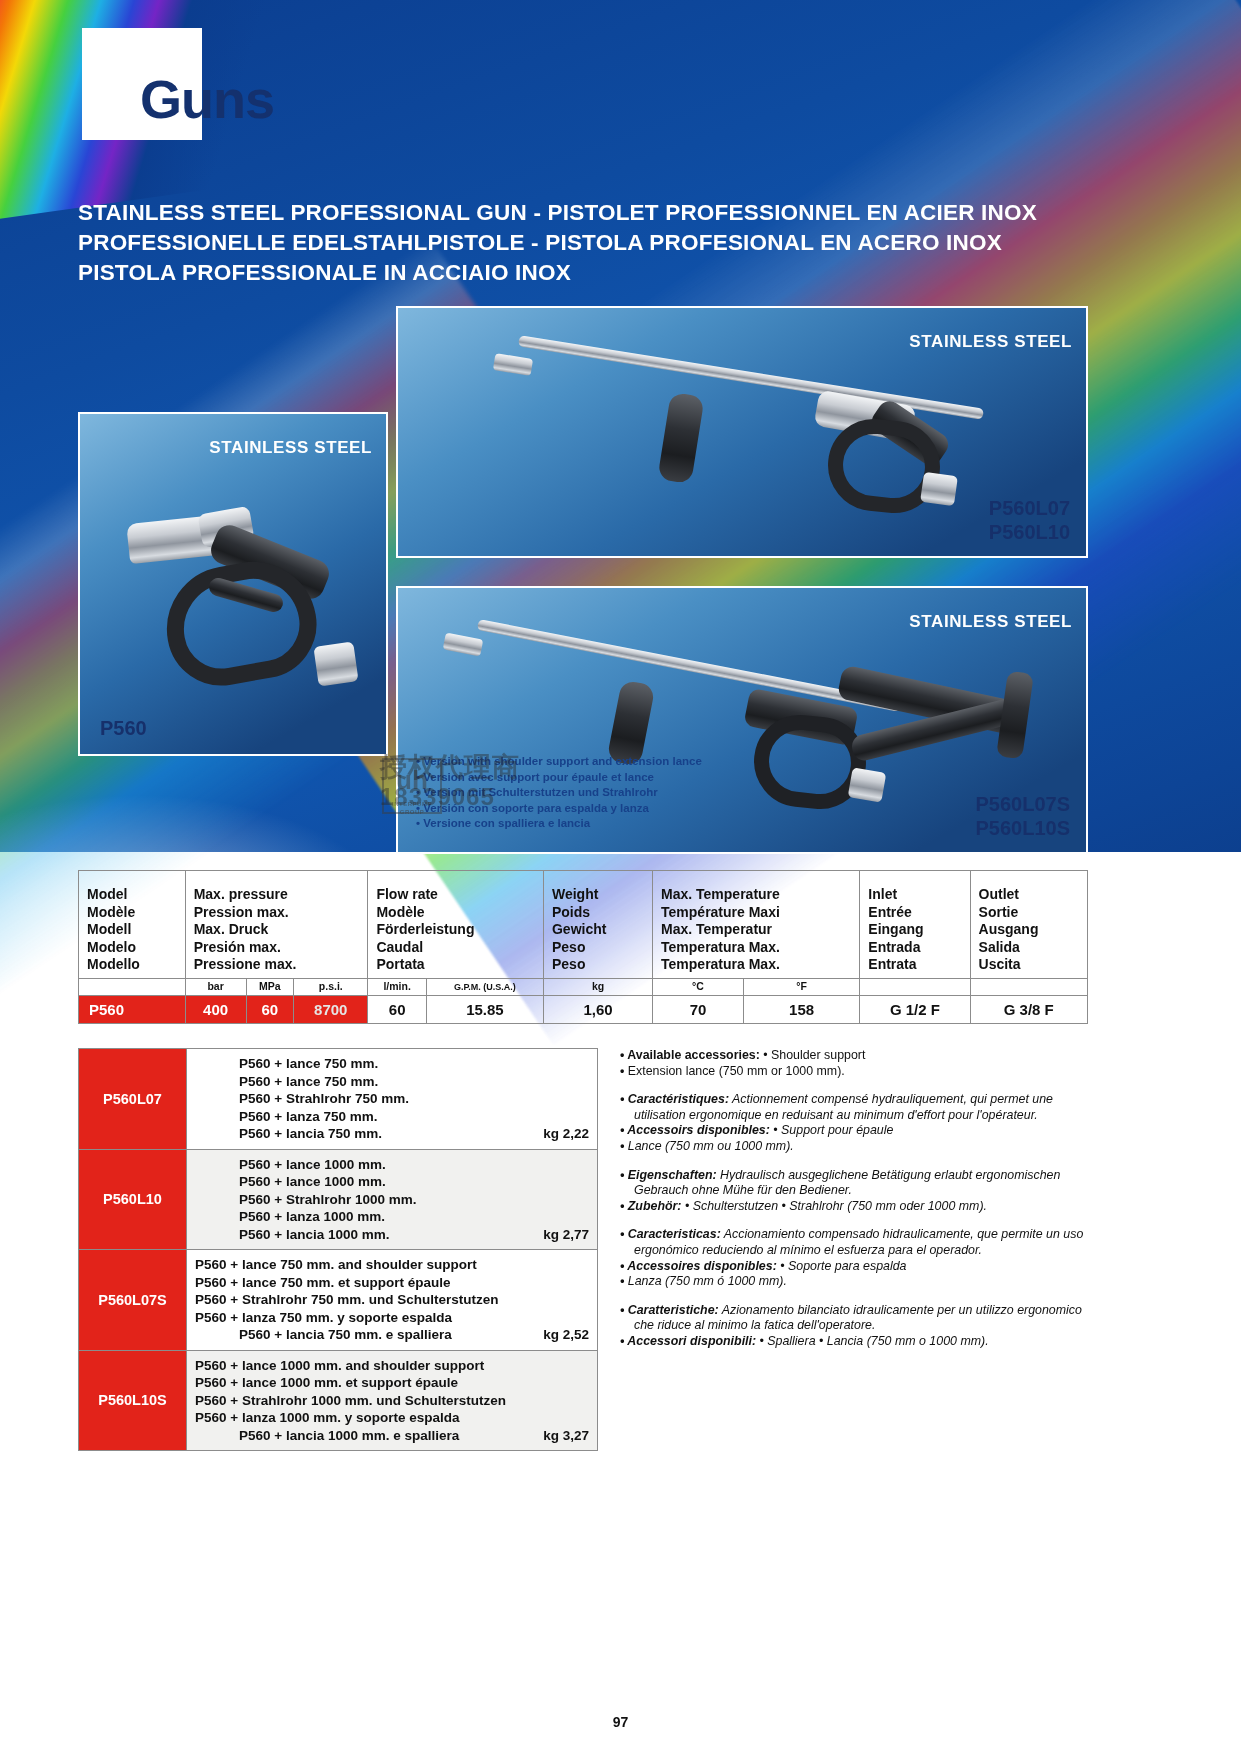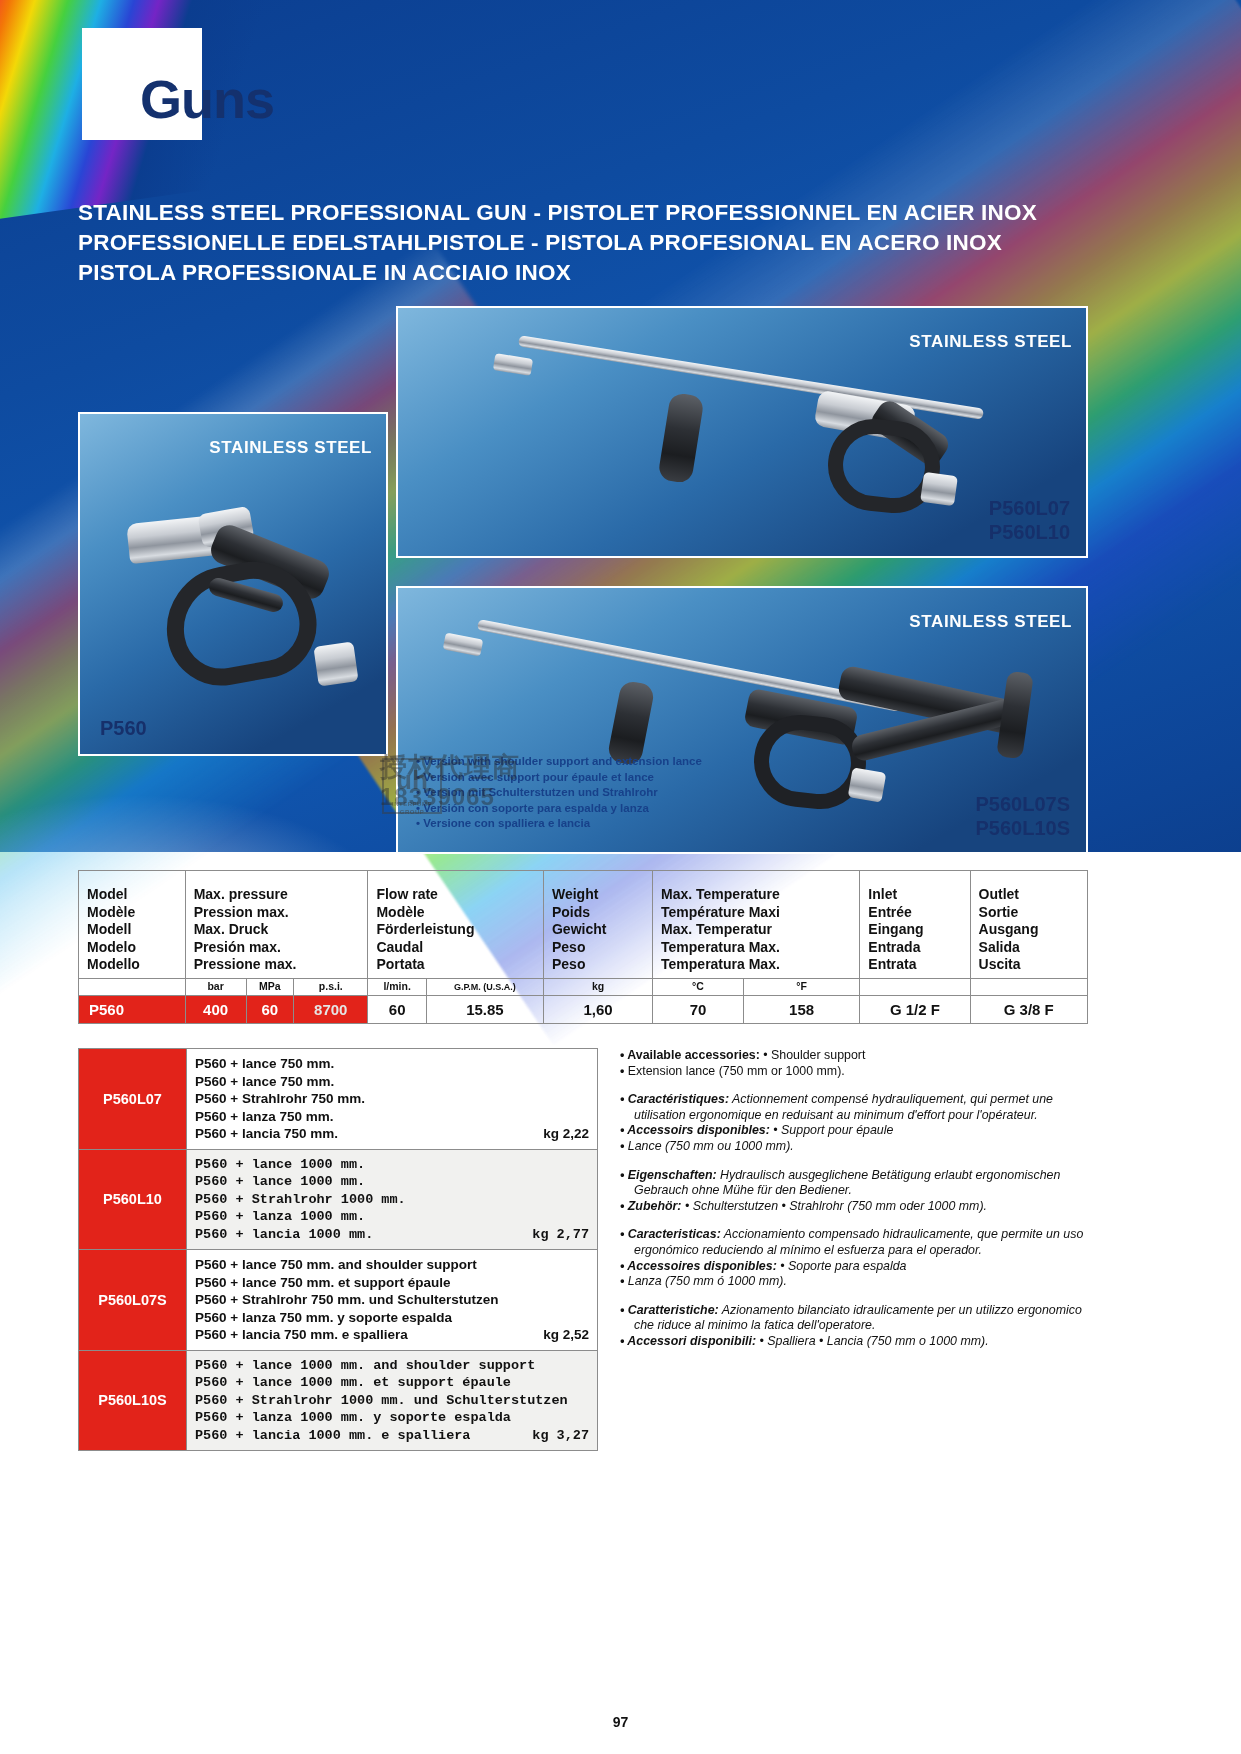--- a/index.html
+++ b/index.html
@@ -226,22 +226,22 @@
     font-weight: 700;
   }
   .kits .code {
     width: 108px;
     background: #e2231a;
     color: #fff;
     text-align: center;
     font-size: 14.5px;
   }
   .kits .desc { padding: 6px 8px; line-height: 17.5px; }
-  .kits .odd .desc { background: #f1f1ef; font-family: Liberation Mono, monospace; }
-  .kits .desc-wrap { display: flex; justify-content: space-between; align-items: flex-end; }
+  .kits .odd .desc { background: #f1f1ef; }
+  .kits .desc-wrap { display: flex; justify-content: space-between; align-items: flex-end; margin-left: 44px; }
 
   
   .features {
     position: absolute;
     left: 620px; top: 1048px;
     width: 470px;
     font-size: 12.4px;
     line-height: 15.6px;
     color: #111;
   }

